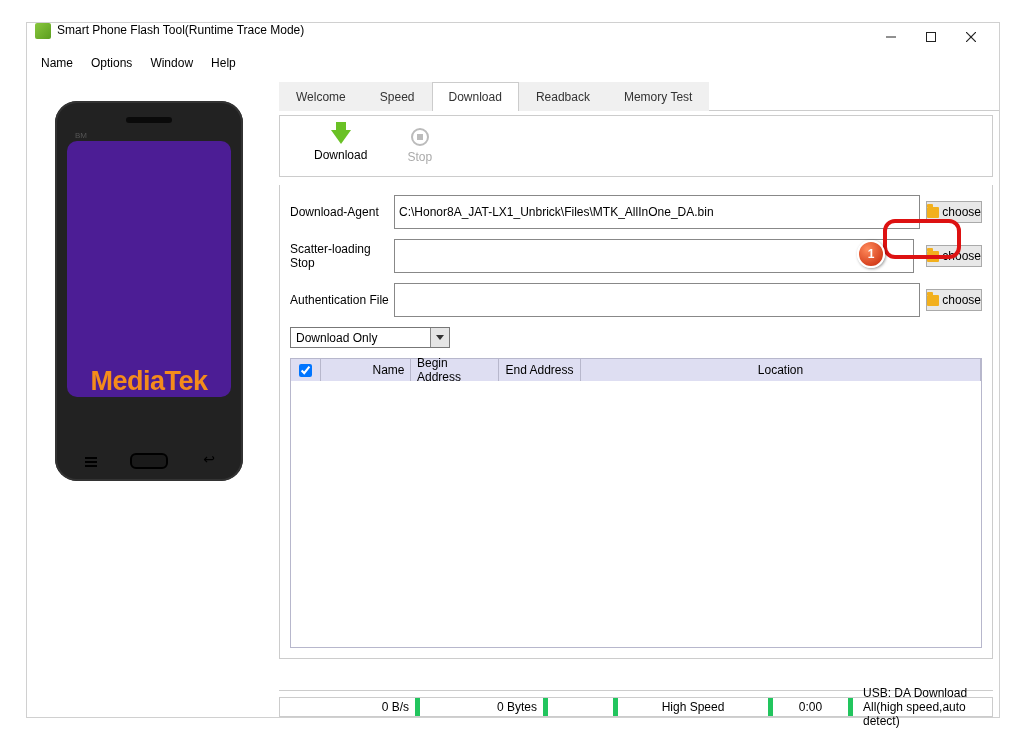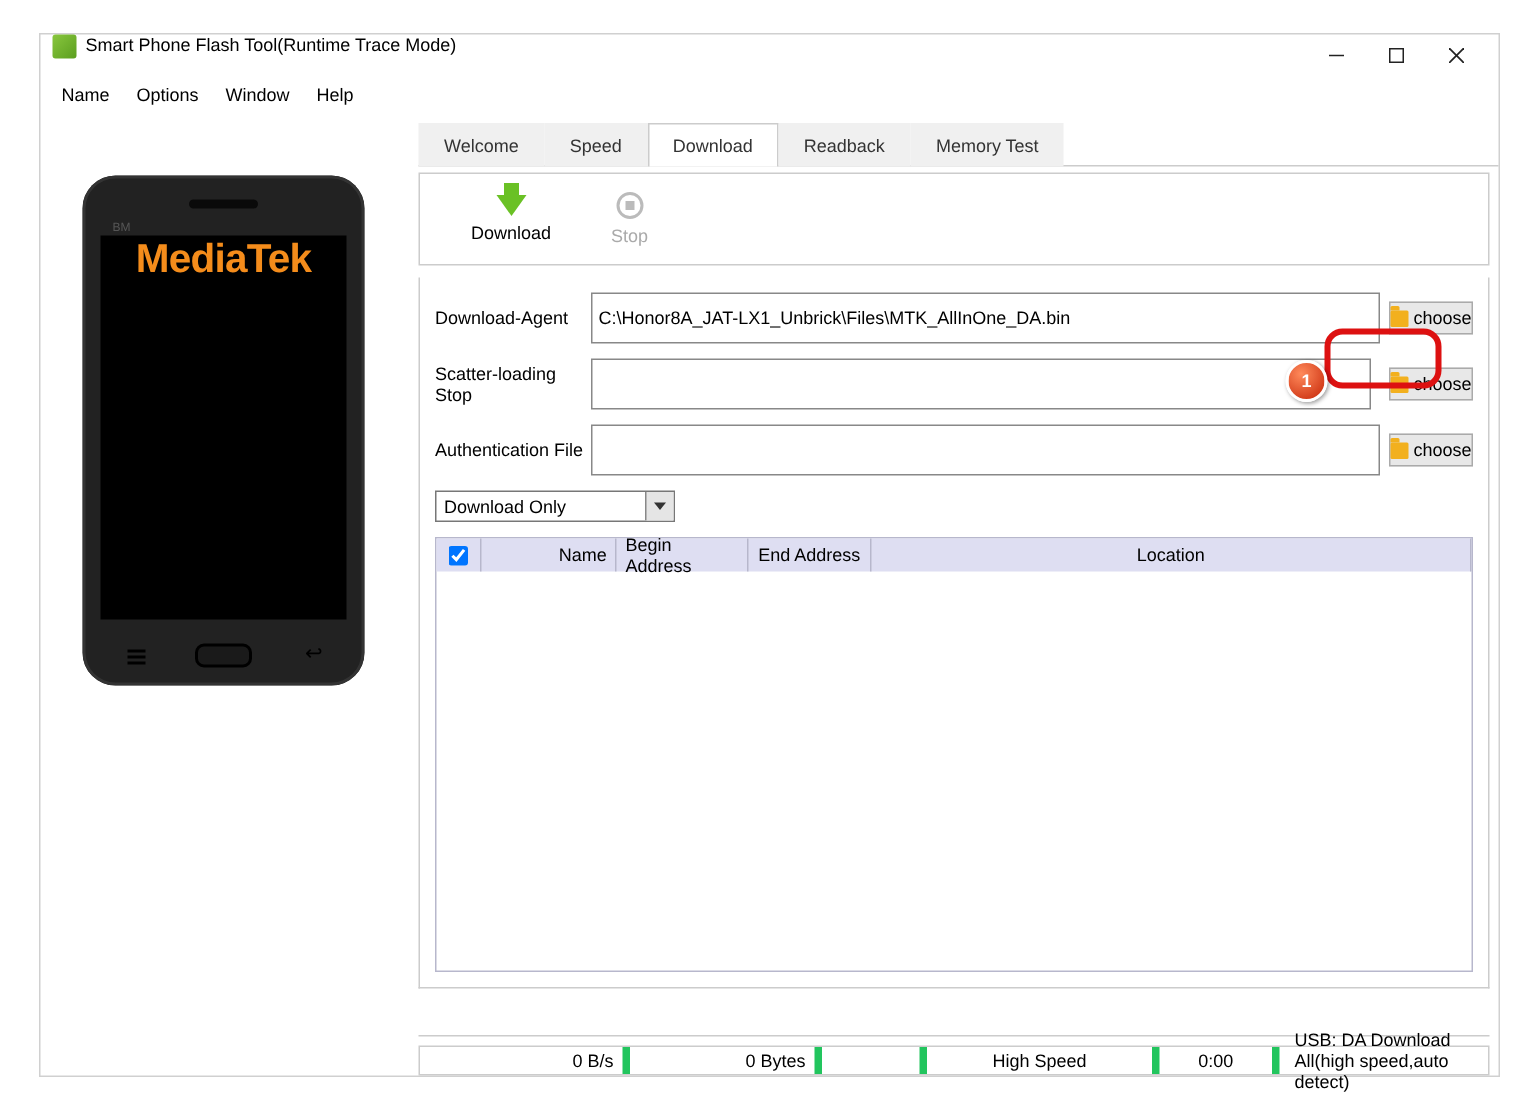--- a/index.html
+++ b/index.html
@@ -7,24 +7,24 @@
 .outer-frame { position: absolute; left: 26px; top: 22px; width: 974px; height: 696px; background: #fff; border: 1px solid #d0d0d0; }
 .title-bar { height: 30px; display: flex; align-items: flex-start; padding: 0 8px; }
 .app-icon { width: 16px; height: 16px; background: linear-gradient(135deg,#89c73e,#5b9e1f); border-radius: 2px; margin-right: 6px; }
 .title-text { flex: 1; }
 .win-btns { display: flex; gap: 0; }
 .win-btn { width: 40px; height: 28px; display: flex; align-items: center; justify-content: center; color: #222; cursor: pointer; }
 .menu-bar { height: 20px; display: flex; align-items: center; padding: 0 6px; gap: 2px; }
 .menu-item { padding: 2px 8px; cursor: pointer; }
 .content { position: absolute; left: 0; top: 52px; right: 0; bottom: 0; display: flex; }
 .left-pane { width: 252px; padding: 26px 0 0 28px; }
-.phone { width: 188px; height: 340px; background: #222; border-radius: 22px; position: relative; box-shadow: inset 0 0 0 2px #333; margin-top: 16px; }
+.phone { width: 188px; height: 380px; background: #222; border-radius: 22px; position: relative; box-shadow: inset 0 0 0 2px #333; }
 .phone-top { position: absolute; top: 16px; left: 50%; transform: translateX(-50%); width: 46px; height: 6px; background: #0a0a0a; border-radius: 3px; }
 .phone-bm { position: absolute; top: 30px; left: 20px; font-size: 8px; color: #555; }
-.screen { position: absolute; top: 40px; left: 12px; right: 12px; height: 256px; background: #000000; display: flex; align-items: flex-start; justify-content: center; }
+.screen { position: absolute; top: 40px; left: 12px; right: 12px; height: 256px; background: #4c1d95; display: flex; align-items: flex-end; justify-content: center; border-radius: 10px; }
 .mediatek { color: #f48c1b; font-weight: bold; font-size: 27px; letter-spacing: -0.5px; }
 .phone-home { position: absolute; bottom: 12px; left: 50%; transform: translateX(-50%); width: 38px; height: 16px; border: 2px solid #000; border-radius: 6px; background:#1a1a1a; }
 .phone-back { position: absolute; bottom: 14px; right: 28px; color: #000; font-size: 14px; }
 .phone-menu { position: absolute; bottom: 16px; left: 30px; width: 12px; height: 8px; }
 .phone-menu span{ display:block; height:2px; background:#000; margin-bottom:2px; }
 .right-pane { flex: 1; position: relative; }
 .tab-strip { display: flex; border-bottom: 1px solid #ccc; margin-top: 6px; }
 .tab { padding: 7px 16px; border: 1px solid transparent; border-bottom: none; cursor: pointer; position: relative; top: 1px; background: #f0f0f0; color:#333; }
 .tab.active { background: #fff; border-color: #ccc; font-weight: normal; }
 .toolbar { height: 62px; display: flex; align-items: center; gap: 40px; padding-left: 34px; border-bottom: 1px solid #ccc; margin: 4px 6px 0 0; border-left:1px solid #ccc; border-right:1px solid #ccc; border-top:1px solid #ccc;}

